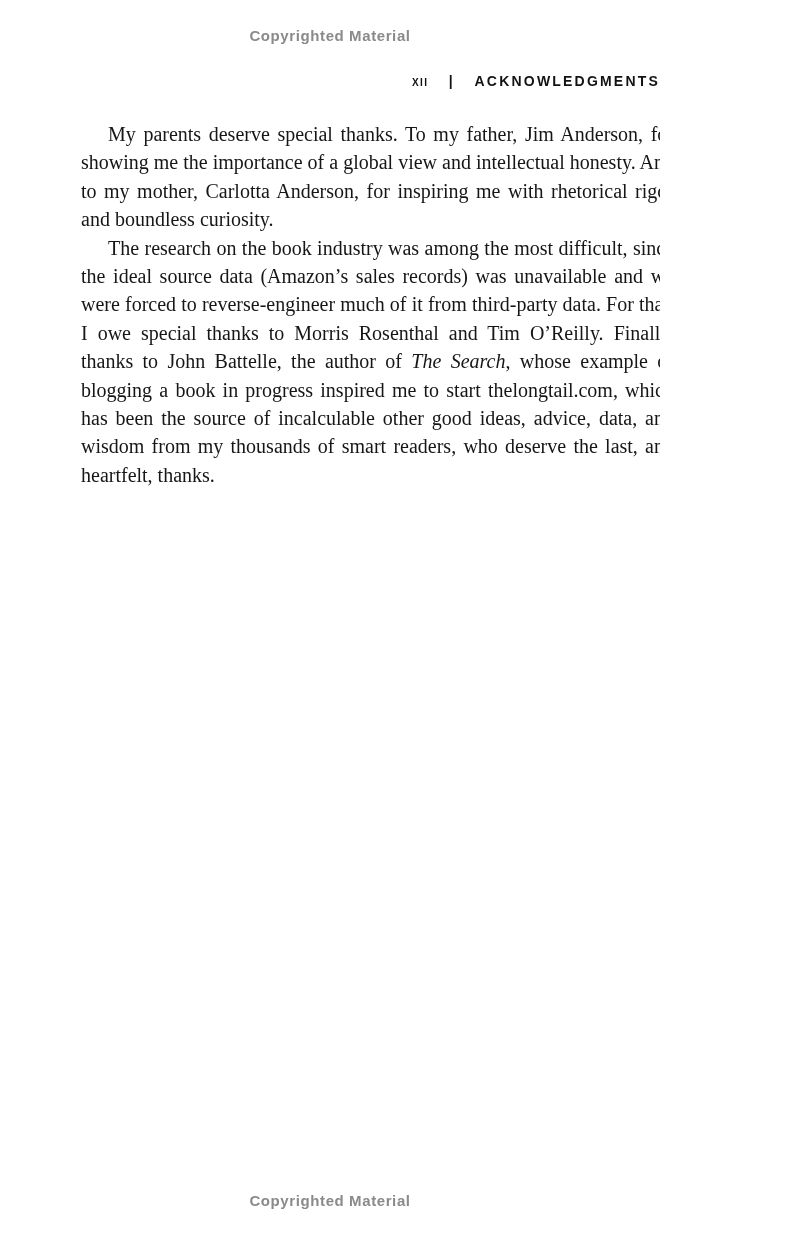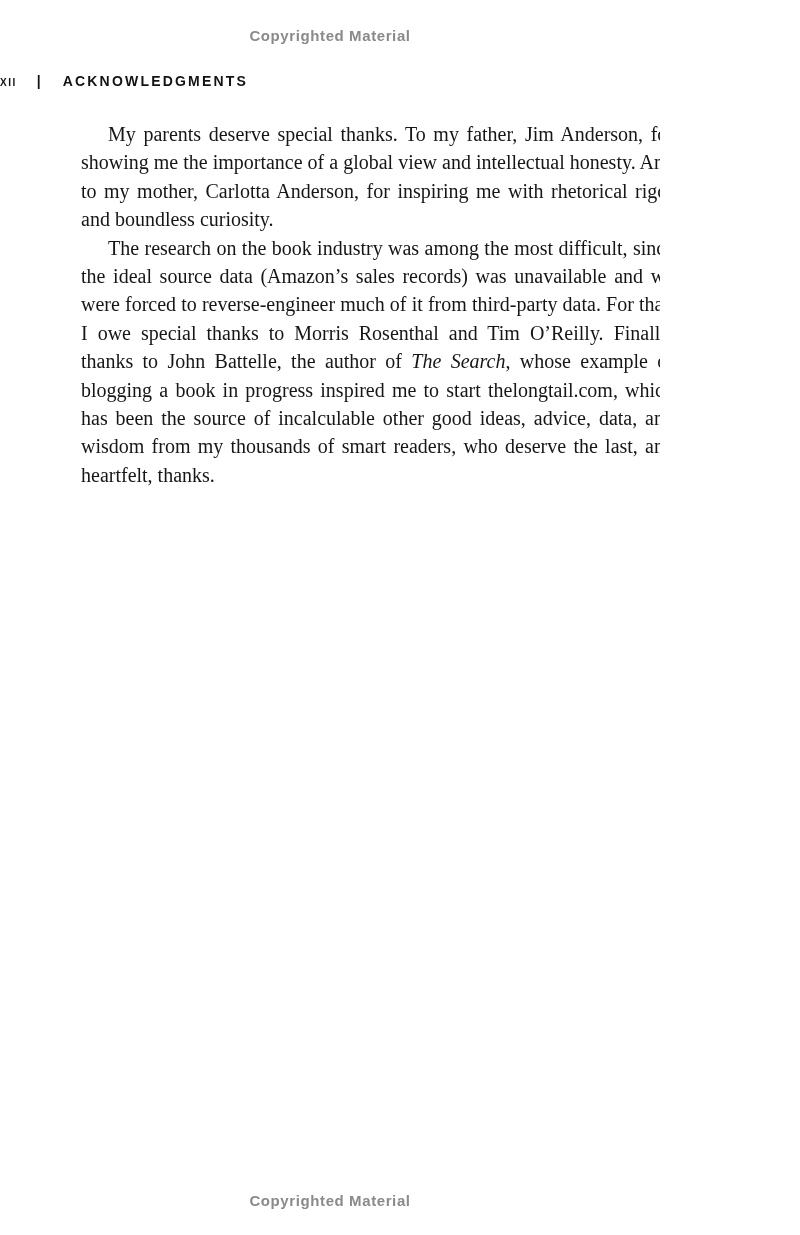--- a/index.html
+++ b/index.html
@@ -26,21 +26,21 @@
     color: #8a8a8a;
   }
   .copyright-top { top: 27px; }
   .copyright-bottom { top: 1192px; }
 
   .running-head {
     position: absolute;
     top: 73px;
     left: 0;
     width: 100%;
-    text-align: left;
+    text-align: right;
     font-family: "Liberation Sans", sans-serif;
     font-weight: bold;
     font-size: 14px;
     color: #121212;
     white-space: nowrap;
   }
   .running-head .pagenum {
     font-variant: small-caps;
     letter-spacing: 1.5px;
     margin-right: 20px;

